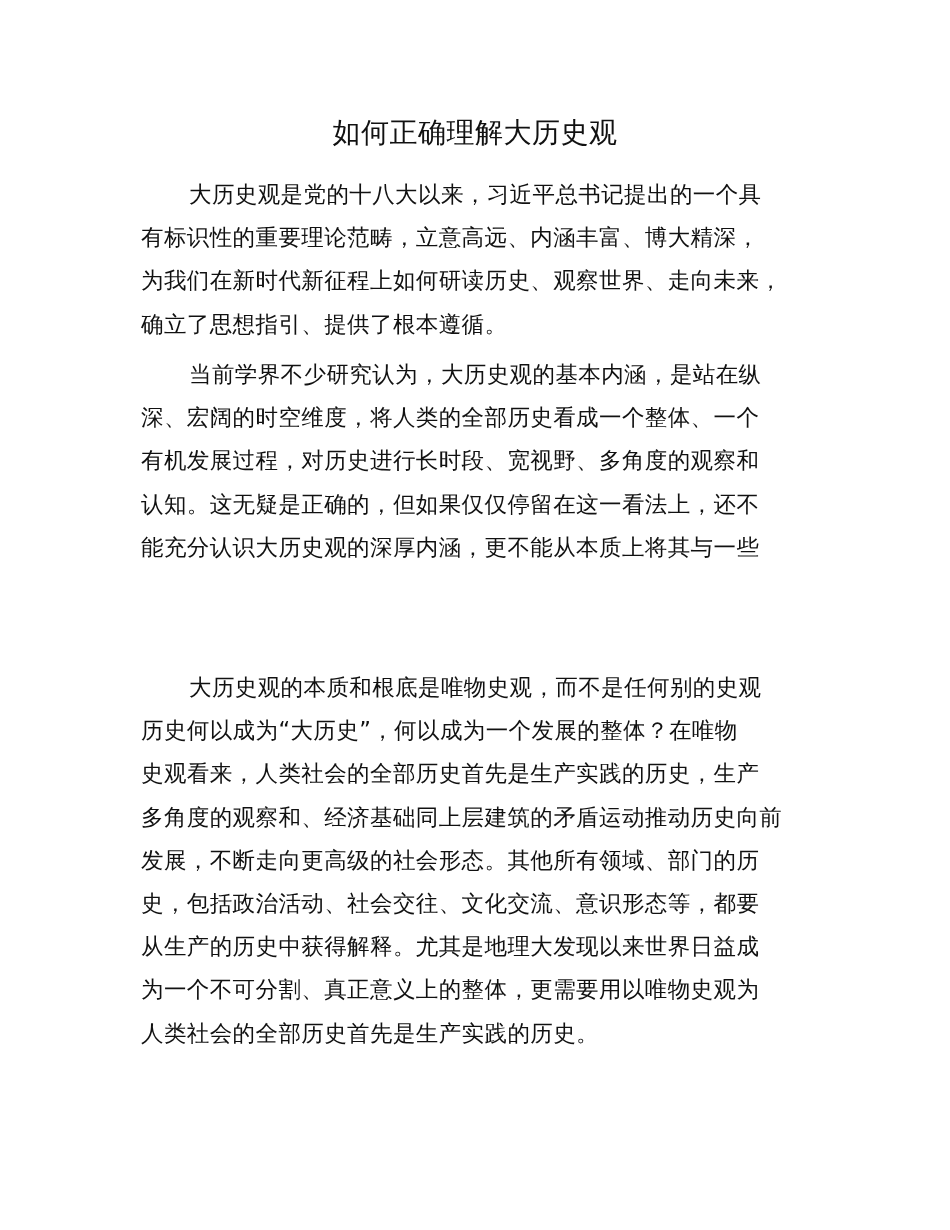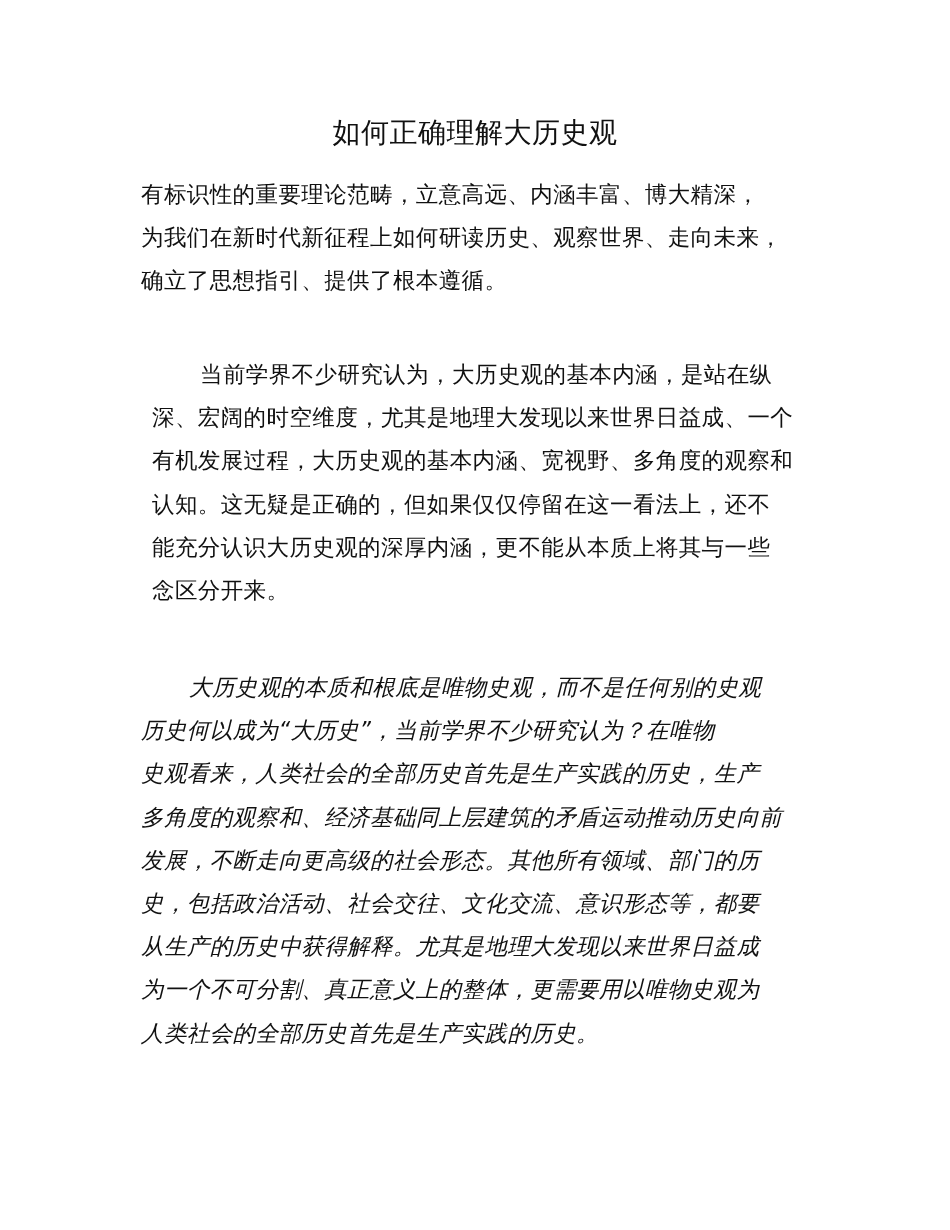--- a/index.html
+++ b/index.html
@@ -53,37 +53,37 @@
     }
   </style>
 </head>
 <body>
 
 <div class="page">
 
   <h1 class="title">如何正确理解大历史观</h1>
 
   <p class="para" style="top:173px;">
+    <span class="line indent">大历史观是党的十八大以来，习近平总书记提出的一个具</span>
     <span class="line">有标识性的重要理论范畴，立意高远、内涵丰富、博大精深，</span>
     <span class="line">为我们在新时代新征程上如何研读历史、观察世界、走向未来，</span>
     <span class="line">确立了思想指引、提供了根本遵循。</span>
   </p>
 
-  <p class="para" style="top:353px;margin-left:11px;">
+  <p class="para" style="top:353px;">
     <span class="line indent">当前学界不少研究认为，大历史观的基本内涵，是站在纵</span>
-    <span class="line">深、宏阔的时空维度，尤其是地理大发现以来世界日益成、一个</span>
-    <span class="line">有机发展过程，大历史观的基本内涵、宽视野、多角度的观察和</span>
+    <span class="line">深、宏阔的时空维度，将人类的全部历史看成一个整体、一个</span>
+    <span class="line">有机发展过程，对历史进行长时段、宽视野、多角度的观察和</span>
     <span class="line">认知。这无疑是正确的，但如果仅仅停留在这一看法上，还不</span>
     <span class="line">能充分认识大历史观的深厚内涵，更不能从本质上将其与一些</span>
-    <span class="line">念区分开来。</span>
   </p>
 
-  <p class="para" style="top:666px;font-style:italic;">
+  <p class="para" style="top:666px;">
     <span class="line indent">大历史观的本质和根底是唯物史观，而不是任何别的史观</span>
-    <span class="line">历史何以成为“大历史”，当前学界不少研究认为？在唯物</span>
+    <span class="line">历史何以成为“大历史”，何以成为一个发展的整体？在唯物</span>
     <span class="line">史观看来，人类社会的全部历史首先是生产实践的历史，生产</span>
     <span class="line">多角度的观察和、经济基础同上层建筑的矛盾运动推动历史向前</span>
     <span class="line">发展，不断走向更高级的社会形态。其他所有领域、部门的历</span>
     <span class="line">史，包括政治活动、社会交往、文化交流、意识形态等，都要</span>
     <span class="line">从生产的历史中获得解释。尤其是地理大发现以来世界日益成</span>
     <span class="line">为一个不可分割、真正意义上的整体，更需要用以唯物史观为</span>
     <span class="line">人类社会的全部历史首先是生产实践的历史。</span>
   </p>
 
 </div>

